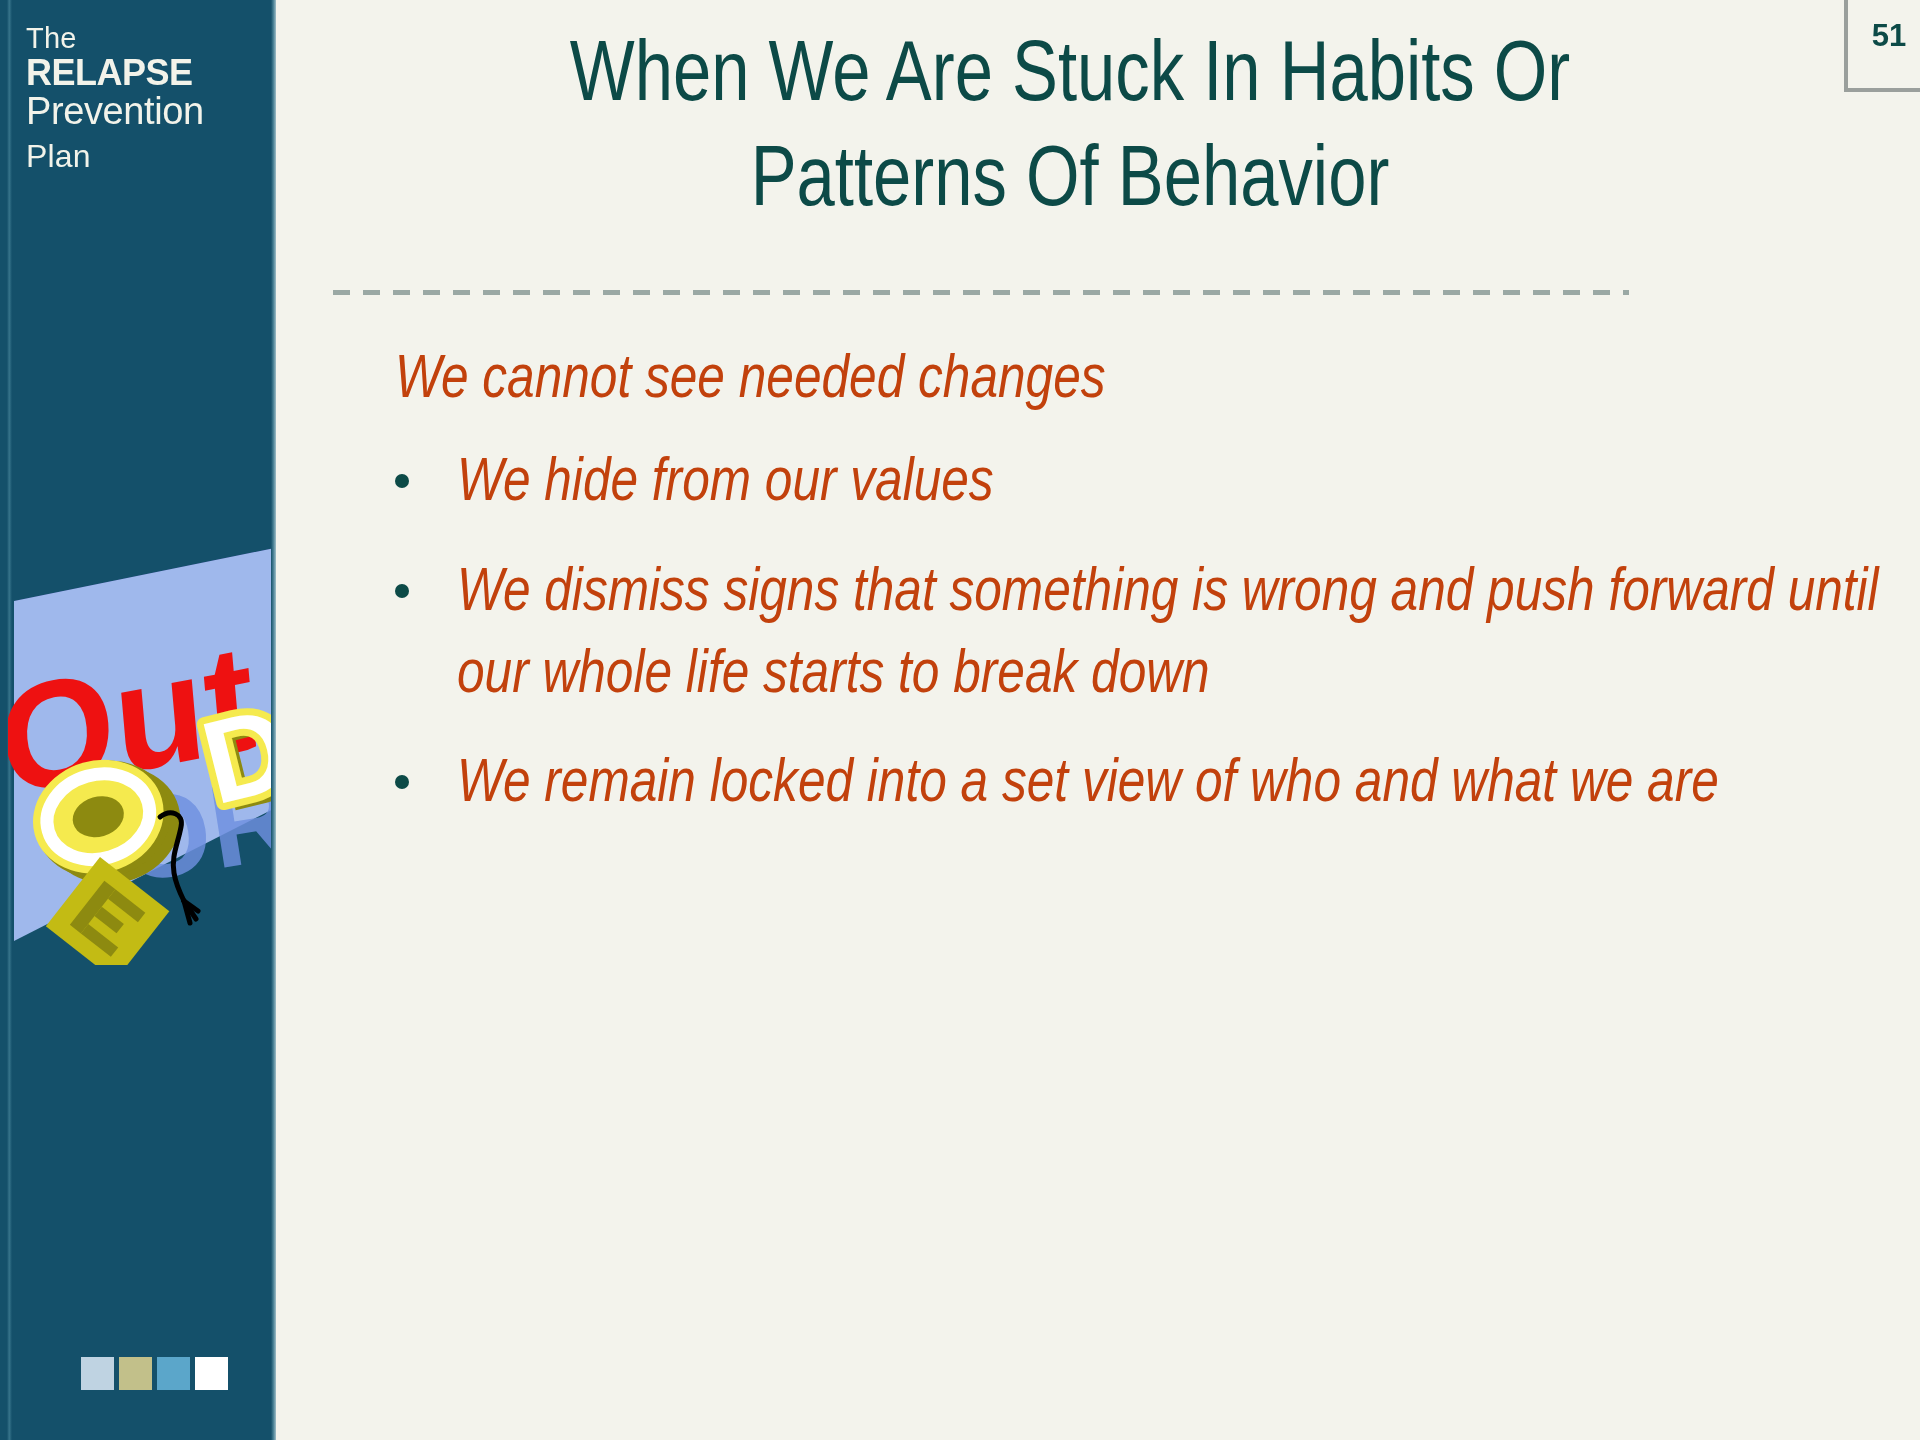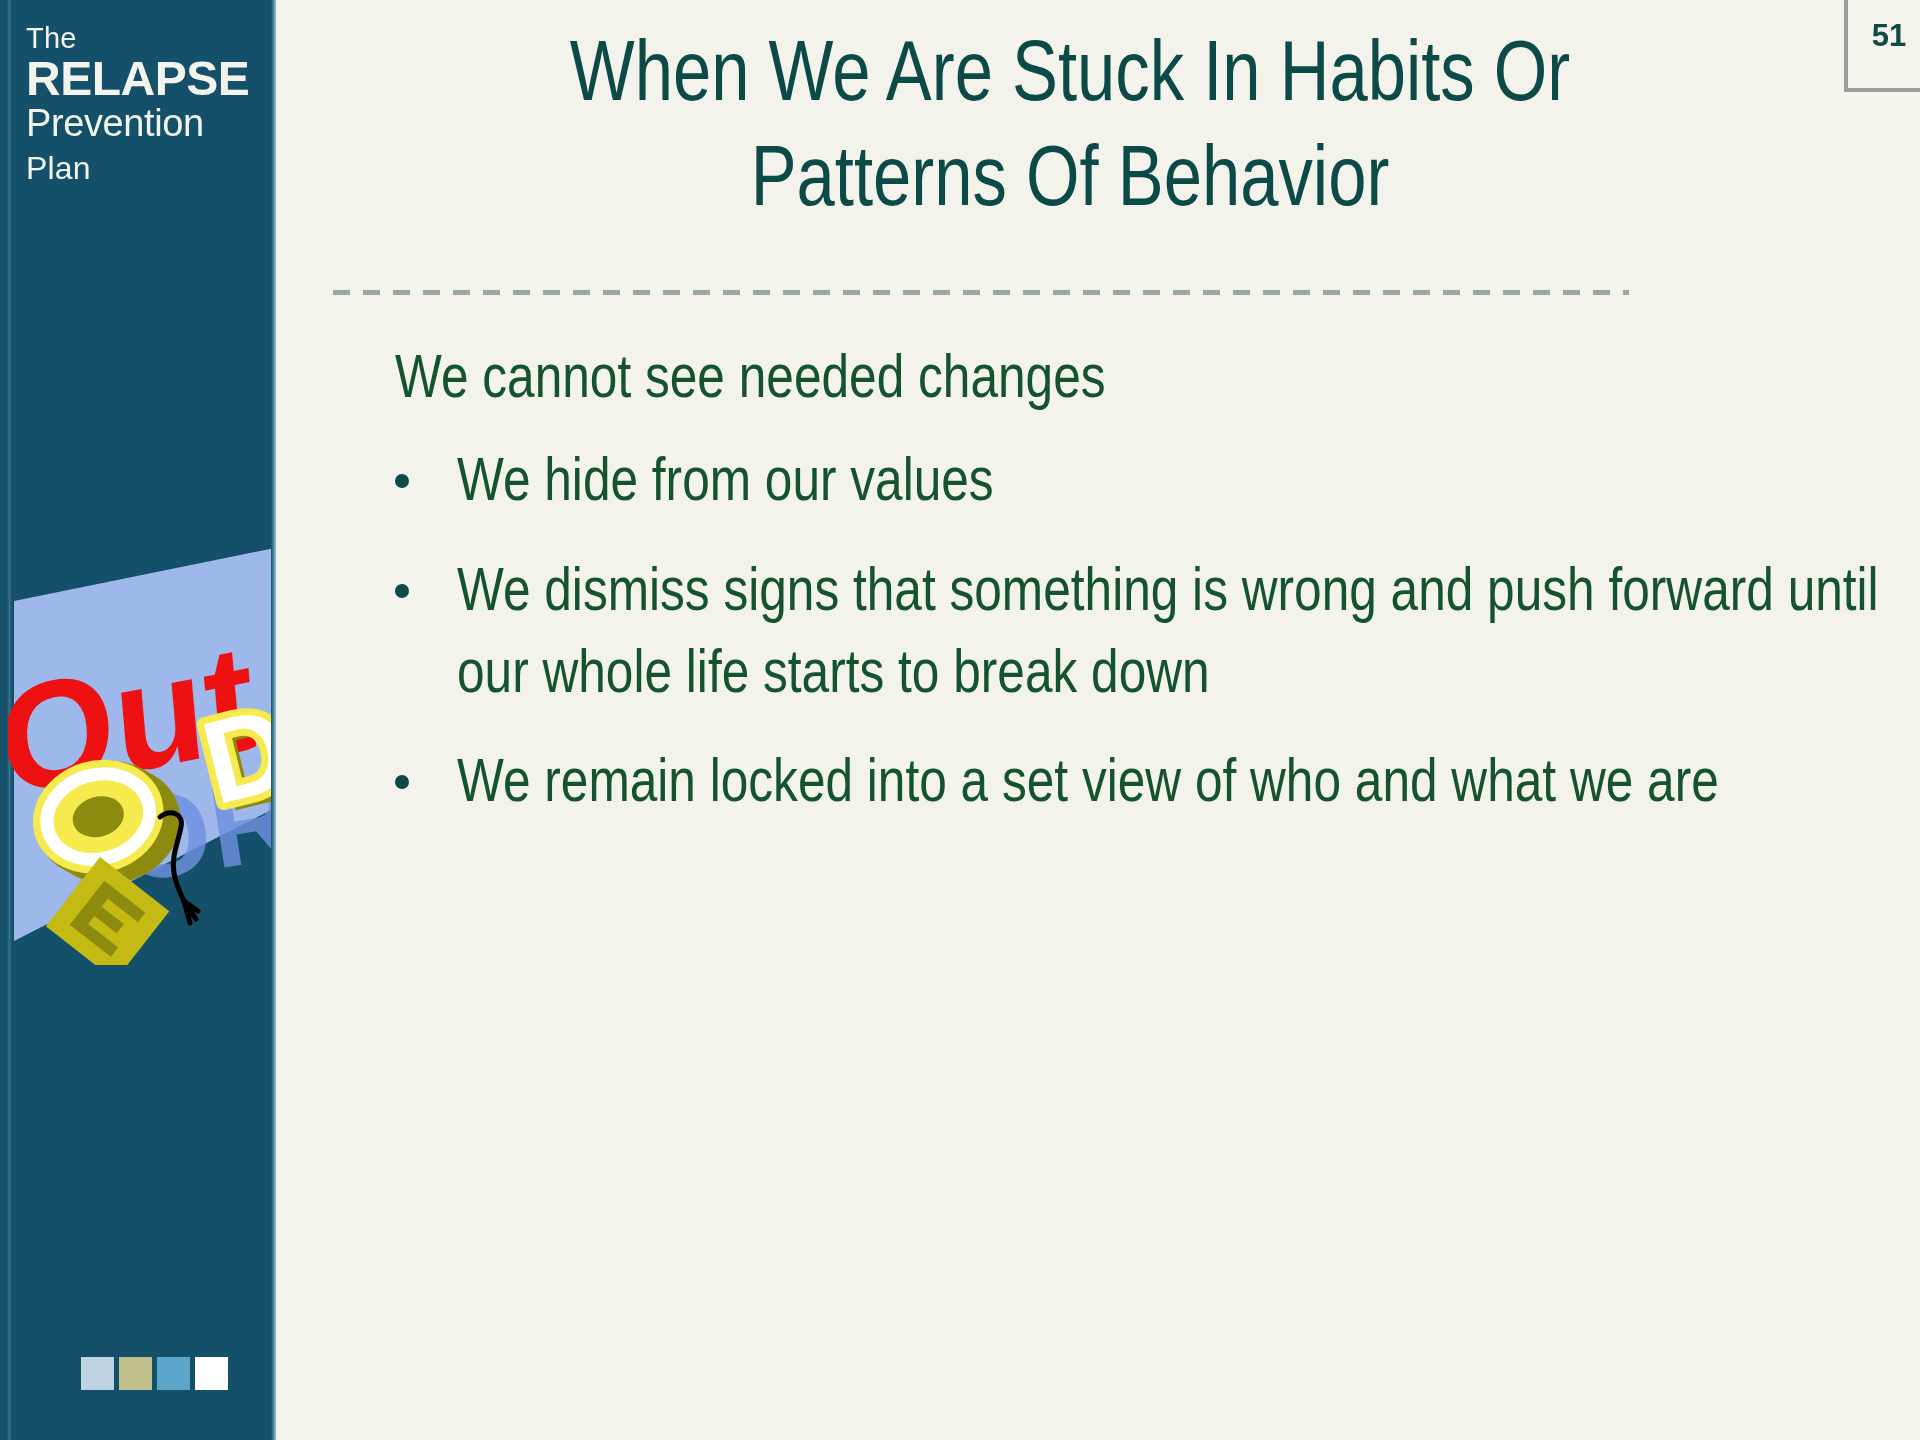--- a/index.html
+++ b/index.html
@@ -56,21 +56,21 @@
     color: #f2f3ea;
     line-height: 1.0;
   }
   .logo-the {
     font-size: 29px;
     font-weight: 400;
     letter-spacing: .2px;
     margin-bottom: 2px;
   }
   .logo-relapse {
-    font-size: 48px;
+    font-size: 36px;
     font-weight: 700;
     letter-spacing: -0.5px;
     margin-bottom: 1px;
   }
   .logo-prevention {
     font-size: 38px;
     font-weight: 400;
     letter-spacing: -0.4px;
     margin-bottom: 10px;
   }
@@ -157,21 +157,22 @@
       rgba(0,0,0,0) 30px
     );
   }
 
   
   .body-block {
     position: absolute;
     left: 395px;
     top: 340px;
     width: 1500px;
-    color: #14532d;
+    color: #c2410c;
+    font-style: italic;
   }
   .lead {
     font-family: "Liberation Sans Narrow", "Liberation Sans", sans-serif;
     font-size: 62px;
     line-height: 1.16;
     transform: scaleX(0.80);
     transform-origin: left top;
     width: 1875px;
     margin-bottom: 26px;
   }

